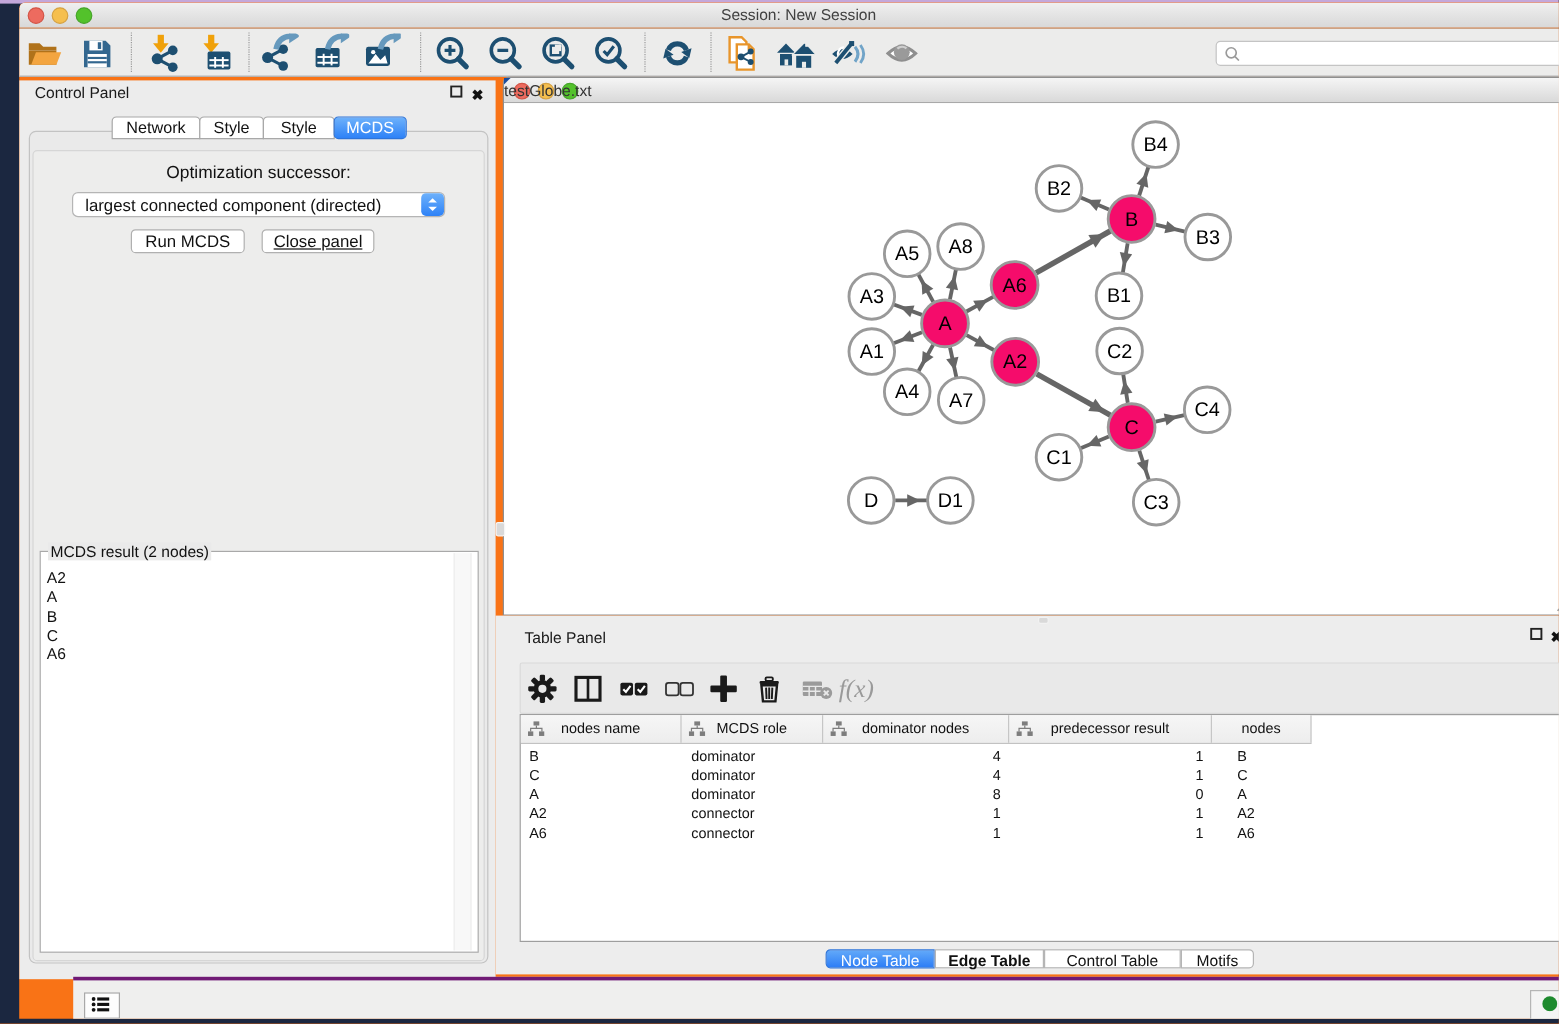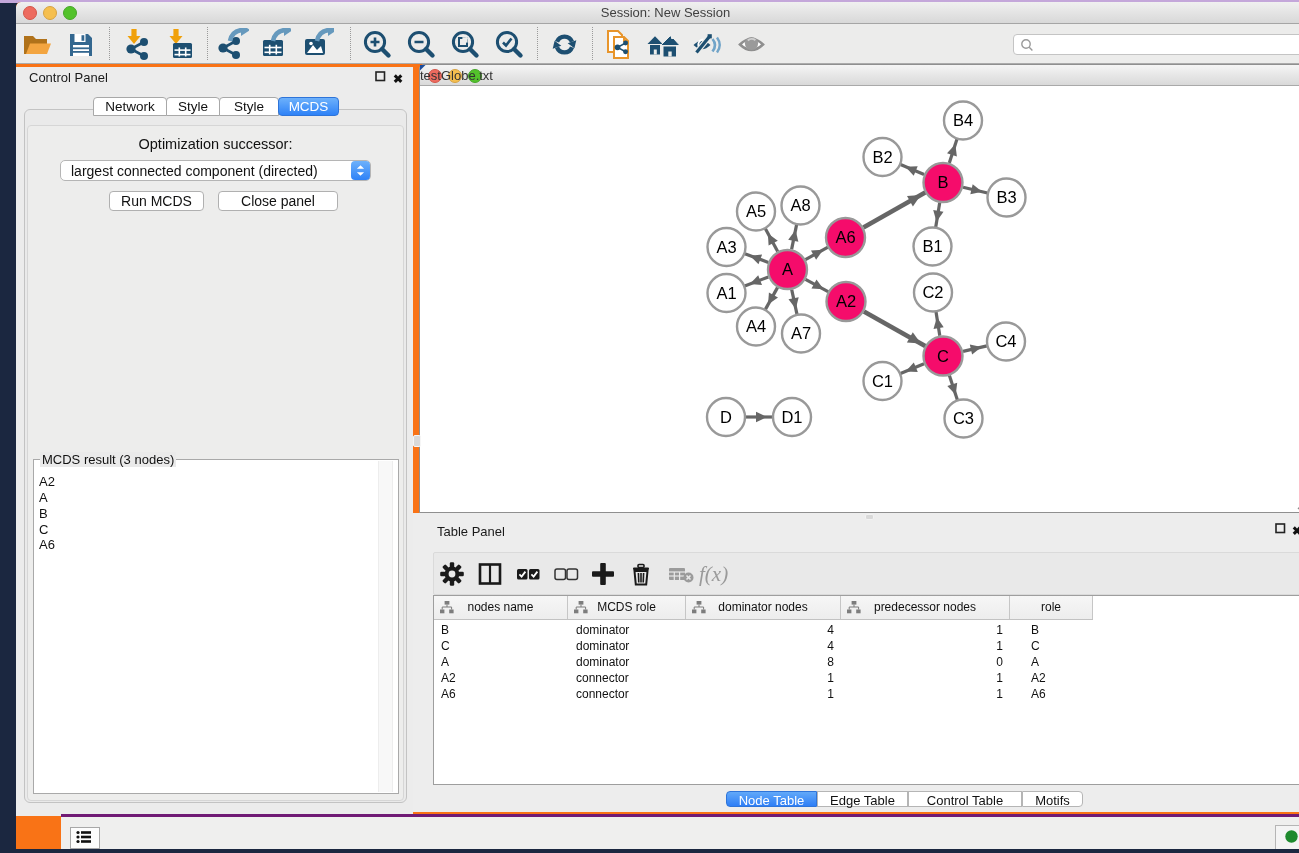--- a/index.html
+++ b/index.html
@@ -45,21 +45,21 @@
   #nettitle .title{position:absolute;left:0;right:0;top:3px;text-align:left;font-size:13px;color:#333;}
   
   #tpanel{position:absolute;left:397px;top:511px;width:902px;height:299px;background:#ededed;}
   #tpTitle{position:absolute;left:24px;top:11px;font-size:13px;color:#1a1a1a;}
   #ttoolbar{position:absolute;left:20px;top:39px;width:1268px;height:41px;background:#e9e9e9;border:1px solid #dadada;border-radius:2px;}
   #ttable{position:absolute;left:20px;top:82px;width:872px;height:188px;background:#fff;border:1px solid #9e9e9e;}
   #thead{position:absolute;left:0;top:0;width:659px;height:23px;background:linear-gradient(#f6f6f6,#ededed);border-bottom:1px solid #c2c2c2;}
   .hcol{position:absolute;top:0;height:23px;border-right:1px solid #c6c6c6;box-sizing:border-box;}
   .hcol span{position:absolute;top:4px;left:0;right:0;text-align:center;font-size:12px;color:#111;}
   .trow{position:absolute;font-size:12px;color:#111;}
-  .btab{position:absolute;top:278px;height:16px;background:#fff;border:1px solid #b5b5b5;box-sizing:border-box;font-size:13px;text-align:center;line-height:18px;color:#111;margin-left:38px;}
+  .btab{position:absolute;top:278px;height:16px;background:#fff;border:1px solid #b5b5b5;box-sizing:border-box;font-size:13px;text-align:center;line-height:18px;color:#111;}
   .btab.sel{background:linear-gradient(#62a9f9,#2e7ef6);color:#fff;border-color:#2e74d9;}
 </style>
 </head>
 <body>
 <div id="mainwin">
   <div id="titlebar">
     <div class="tl" style="left:7px;background:#ed6b5f;border:0.5px solid #d35548;"></div>
     <div class="tl" style="left:27px;background:#f5bf4f;border:0.5px solid #d6a243;"></div>
     <div class="tl" style="left:47px;background:#53c22b;border:0.5px solid #47a52a;"></div>
     <div class="title">Session: New Session</div>
@@ -218,30 +218,30 @@
         <div id="cpBox2"></div>
       <div id="optlabel">Optimization successor:</div>
       <div id="combo">
           <span class="ctext">largest connected component (directed)</span>
         <div class="stepper"><svg width="19" height="19" viewBox="0 0 20 21">
               <path d="M6 8.6 L10 4.6 L14 8.6 Z" fill="#fff"></path>
               <path d="M6 12.4 L10 16.4 L14 12.4 Z" fill="#fff"></path>
             </svg></div>
       </div>
       <div class="btn" style="left:84px;top:81px;width:95px;">Run MCDS</div>
-      <div class="btn" style="left:193px;top:81px;width:120px;">Close panel</div>
+      <div class="btn" style="left:193px;top:81px;width:94px;text-decoration:underline;">Close panel</div>
       <div id="grpbox">
         <div id="grpscroll"></div>
         <div class="litem" style="top:14px;">A2</div>
         <div class="litem" style="top:30px;">A</div>
         <div class="litem" style="top:46px;">B</div>
         <div class="litem" style="top:62px;">C</div>
         <div class="litem" style="top:77px;">A6</div>
       </div>
-      <div id="grplabel">MCDS result (3 nodes)</div>
+      <div id="grplabel">MCDS result (2 nodes)</div>
     </div>
     <div class="tabrow" style="left:77px;top:30px;">
       <div class="tab" style="left:0;width:74px;">Network</div>
       <div class="tab" style="left:73px;width:54px;">Style</div>
       <div class="tab" style="left:126px;width:60px;">Style</div>
       <div class="tab sel" style="left:185px;width:61px;">MCDS</div>
     </div>
   </div>
   <div id="netwin">
     <svg width="6" height="6" style="position:absolute;left:0;top:0;z-index:3;" viewBox="0 0 6 6">
@@ -472,24 +472,24 @@
             <svg width="14" height="13" viewBox="0 0 14 13" style="position:absolute;left:6px;top:5px;">
               <g fill="#7d7d7d">
                 <rect x="4.6" y="0" width="4.8" height="3.6"></rect>
                 <rect x="0" y="8.5" width="4.4" height="3.8"></rect>
                 <rect x="9.2" y="8.5" width="4.4" height="3.8"></rect>
               </g>
               <g stroke="#7d7d7d" stroke-width="1">
                 <path d="M7 3.6 L7 6 M2.2 8.5 L2.2 6 L11.6 6 L11.6 8.5" fill="none"></path>
               </g>
             </svg>
-            <span>predecessor nodes</span>
+            <span>predecessor result</span>
           </div>
         <div class="hcol" style="left:576px;width:83px;">
-            <span>role</span>
+            <span>nodes</span>
           </div>
       </div>
       <div class="trow" style="left:0;top:27px;width:659px;height:16px;">
           <span style="position:absolute;left:7px;">B</span>
           <span style="position:absolute;left:142px;">dominator</span>
           <span style="position:absolute;left:252px;width:148px;text-align:right;">4</span>
           <span style="position:absolute;left:407px;width:162px;text-align:right;">1</span>
           <span style="position:absolute;left:597px;">B</span>
         </div>
       <div class="trow" style="left:0;top:43px;width:659px;height:16px;">
@@ -515,21 +515,21 @@
         </div>
       <div class="trow" style="left:0;top:91px;width:659px;height:16px;">
           <span style="position:absolute;left:7px;">A6</span>
           <span style="position:absolute;left:142px;">connector</span>
           <span style="position:absolute;left:252px;width:148px;text-align:right;">1</span>
           <span style="position:absolute;left:407px;width:162px;text-align:right;">1</span>
           <span style="position:absolute;left:597px;">A6</span>
         </div>
     </div>
     <div class="btab sel" style="left:275px;width:91px;border-radius:4px 0 0 4px;">Node Table</div>
-    <div class="btab" style="left:366px;width:91px;">Edge Table</div>
+    <div class="btab" style="left:366px;width:91px;font-weight:bold;">Edge Table</div>
     <div class="btab" style="left:457px;width:114px;">Control Table</div>
     <div class="btab" style="left:571px;width:61px;border-radius:0 4px 4px 0;">Motifs</div>
   </div>
   <div id="statusbar">
     <div id="listbtn">
         <svg width="16" height="14" style="position:absolute;left:5px;top:2px;" viewBox="0 0 16 14">
       <g fill="#111">
             <circle cx="2" cy="2.5" r="1.6"></circle>
             <circle cx="2" cy="7" r="1.6"></circle>
             <circle cx="2" cy="11.5" r="1.6"></circle>

